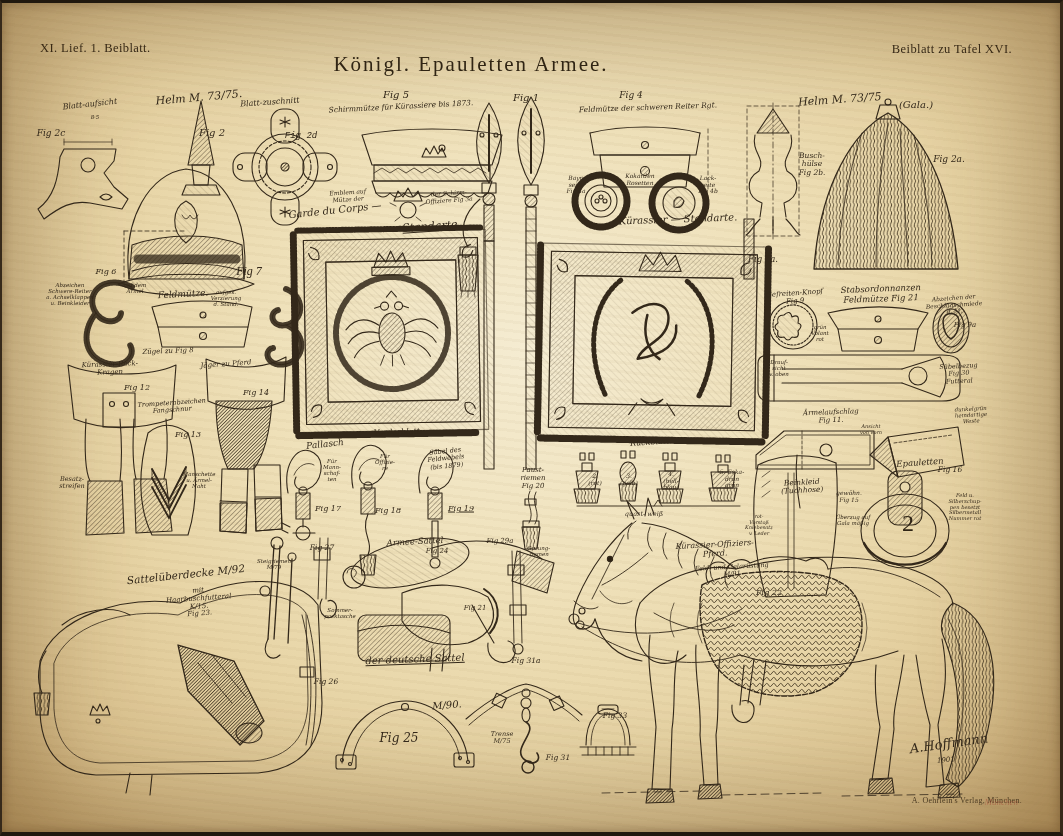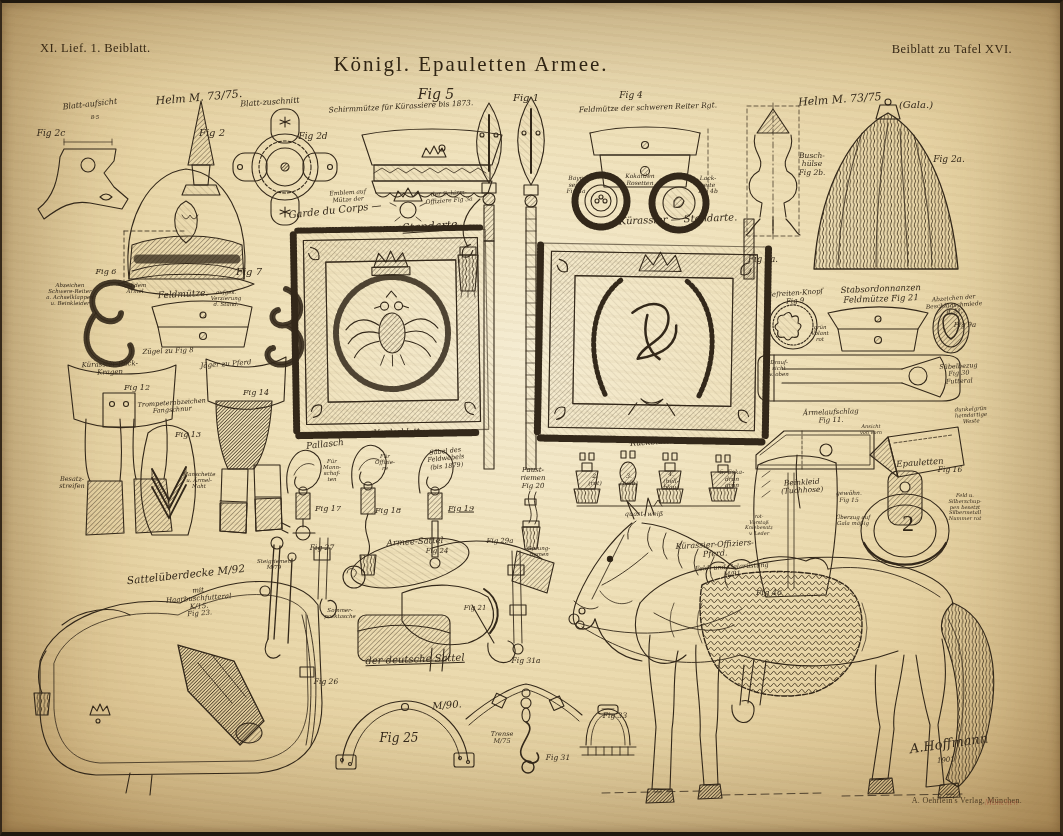--- a/index.html
+++ b/index.html
@@ -491,22 +491,22 @@
     </g>
   </svg>
 
   <div id="labels">
       <span class="lbl label-script" style="left: 88px; top: 102px; font-size: 8px; transform: translate(-50%, -50%) rotate(-6deg);">Blatt-aufsicht</span>
       <span class="lbl label-script" style="left: 93px; top: 114px; font-size: 5.5px; transform: translate(-50%, -50%) rotate(0deg);">8·5</span>
       <span class="lbl label-script" style="left: 49px; top: 130px; font-size: 9px; transform: translate(-50%, -50%) rotate(0deg);">Fig 2c</span>
       <span class="lbl label-script" style="left: 197px; top: 95px; font-size: 11px; transform: translate(-50%, -50%) rotate(-5deg);">Helm M. 73/75.</span>
       <span class="lbl label-script" style="left: 210px; top: 130px; font-size: 10px; transform: translate(-50%, -50%) rotate(0deg);">Fig 2</span>
       <span class="lbl label-script" style="left: 268px; top: 100px; font-size: 8px; transform: translate(-50%, -50%) rotate(-4deg);">Blatt-zuschnitt</span>
-      <span class="lbl label-script" style="left: 311px; top: 133px; font-size: 9px; transform: translate(-50%, -50%) rotate(0deg);">Fig 2d</span>
-      <span class="lbl label-script" style="left: 394px; top: 92px; font-size: 14px; transform: translate(-50%, -50%) rotate(0deg); margin-left: 40px;">Fig 5</span>
+      <span class="lbl label-script" style="left: 299px; top: 133px; font-size: 9px; transform: translate(-50%, -50%) rotate(0deg); font-family: Liberation Mono, monospace;">Fig 2d</span>
+      <span class="lbl label-script" style="left: 394px; top: 92px; font-size: 10px; transform: translate(-50%, -50%) rotate(0deg);">Fig 5</span>
       <span class="lbl label-script" style="left: 399px; top: 104px; font-size: 7.5px; transform: translate(-50%, -50%) rotate(-3deg); width: 175px;">Schirmmütze für Kürassiere bis 1873.</span>
       <span class="lbl label-script" style="left: 524px; top: 95px; font-size: 10px; transform: translate(-50%, -50%) rotate(0deg);">Fig 1</span>
       <span class="lbl label-script" style="left: 629px; top: 92px; font-size: 9px; transform: translate(-50%, -50%) rotate(0deg);">Fig 4</span>
       <span class="lbl label-script" style="left: 646px; top: 105px; font-size: 7.5px; transform: translate(-50%, -50%) rotate(-2deg);">Feldmütze der schweren Reiter Rgt.</span>
       <span class="lbl label-script" style="left: 346px; top: 193px; font-size: 6px; transform: translate(-50%, -50%) rotate(-4deg);">Emblem auf
 Mütze der</span>
       <span class="lbl label-script" style="left: 447px; top: 194px; font-size: 6px; transform: translate(-50%, -50%) rotate(-4deg);">der Schirm-
 Offiziere Fig 3a</span>
       <span class="lbl label-script" style="left: 333px; top: 207px; font-size: 10px; transform: translate(-50%, -50%) rotate(-6deg);">Garde du Corps —</span>
       <span class="lbl label-script" style="left: 428px; top: 224px; font-size: 11px; transform: translate(-50%, -50%) rotate(-4deg); text-decoration: underline;">Standarte</span>
@@ -527,21 +527,21 @@
       <span class="lbl label-script" style="left: 947px; top: 156px; font-size: 9px; transform: translate(-50%, -50%) rotate(0deg);">Fig 2a.</span>
       <span class="lbl label-script" style="left: 761px; top: 257px; font-size: 8.5px; transform: translate(-50%, -50%) rotate(0deg);">Fig 1a.</span>
       <span class="lbl label-script" style="left: 68px; top: 291px; font-size: 5.5px; transform: translate(-50%, -50%) rotate(0deg);">Abzeichen
 Schwere-Reiter
 a. Achselklappen
 u. Beinkleider</span>
       <span class="lbl label-script" style="left: 104px; top: 269px; font-size: 8px; transform: translate(-50%, -50%) rotate(0deg);">Fig 6</span>
       <span class="lbl label-script" style="left: 133px; top: 285px; font-size: 5.5px; transform: translate(-50%, -50%) rotate(0deg);">auf dem
 Ärmel</span>
       <span class="lbl label-script" style="left: 181px; top: 291px; font-size: 9px; transform: translate(-50%, -50%) rotate(-3deg);">Feldmütze.</span>
-      <span class="lbl label-script" style="left: 247px; top: 269px; font-size: 10px; transform: translate(-50%, -50%) rotate(0deg);">Fig 7</span>
+      <span class="lbl label-script" style="left: 247px; top: 269px; font-size: 12px; transform: translate(-50%, -50%) rotate(0deg); font-family: Liberation Serif, serif;">Fig 7</span>
       <span class="lbl label-script" style="left: 224px; top: 295px; font-size: 5.5px; transform: translate(-50%, -50%) rotate(0deg);">aufges.
 Verzierung
 d. Stand.</span>
       <span class="lbl label-script" style="left: 166px; top: 349px; font-size: 7px; transform: translate(-50%, -50%) rotate(-2deg);">Zügel zu Fig 8</span>
       <span class="lbl label-script" style="left: 108px; top: 366px; font-size: 7px; transform: translate(-50%, -50%) rotate(-2deg);">Kürassier-Rock-
 Kragen</span>
       <span class="lbl label-script" style="left: 135px; top: 385px; font-size: 8px; transform: translate(-50%, -50%) rotate(0deg);">Fig 12</span>
       <span class="lbl label-script" style="left: 224px; top: 362px; font-size: 7px; transform: translate(-50%, -50%) rotate(-4deg);">Jäger zu Pferd</span>
       <span class="lbl label-script" style="left: 254px; top: 390px; font-size: 8px; transform: translate(-50%, -50%) rotate(0deg);">Fig 14</span>
       <span class="lbl label-script" style="left: 170px; top: 404px; font-size: 6.5px; transform: translate(-50%, -50%) rotate(-4deg);">Trompeterabzeichen
@@ -621,21 +621,21 @@
       <span class="lbl label-script" style="left: 963px; top: 505px; font-size: 5.2px; transform: translate(-50%, -50%) rotate(0deg);">Feld u.
 Silberschup-
 pen besetzt
 Silbermetall
 Nummer rot</span>
       <span class="lbl label-print" style="left: 906px; top: 520px; font-size: 24px; transform: translate(-50%, -50%) rotate(0deg);">2</span>
       <span class="lbl label-script" style="left: 713px; top: 547px; font-size: 8px; transform: translate(-50%, -50%) rotate(-3deg);">Kürassier-Offiziers-
 Pferd.</span>
       <span class="lbl label-script" style="left: 730px; top: 568px; font-size: 6.5px; transform: translate(-50%, -50%) rotate(-3deg);">Feld- und Galarüstung
 M/91</span>
-      <span class="lbl label-script" style="left: 767px; top: 590px; font-size: 8px; transform: translate(-50%, -50%) rotate(0deg);">Fig 46</span>
+      <span class="lbl label-script" style="left: 767px; top: 590px; font-size: 8px; transform: translate(-50%, -50%) rotate(0deg);">Fig 22</span>
       <span class="lbl label-script" style="left: 184px; top: 572px; font-size: 10.5px; transform: translate(-50%, -50%) rotate(-6deg);">Sattelüberdecke M/92</span>
       <span class="lbl label-script" style="left: 197px; top: 600px; font-size: 7px; transform: translate(-50%, -50%) rotate(-4deg);">mit
 Haarbuschfutteral
 K/15.
 Fig 23.</span>
       <span class="lbl label-script" style="left: 272px; top: 561px; font-size: 5.5px; transform: translate(-50%, -50%) rotate(0deg);">Steigriemen
 M/79</span>
       <span class="lbl label-script" style="left: 320px; top: 545px; font-size: 7.5px; transform: translate(-50%, -50%) rotate(0deg);">Fig 27</span>
       <span class="lbl label-script" style="left: 413px; top: 539px; font-size: 8.5px; transform: translate(-50%, -50%) rotate(-3deg);">Armee-Sattel</span>
       <span class="lbl label-script" style="left: 435px; top: 549px; font-size: 7px; transform: translate(-50%, -50%) rotate(0deg);">Fig 24</span>

